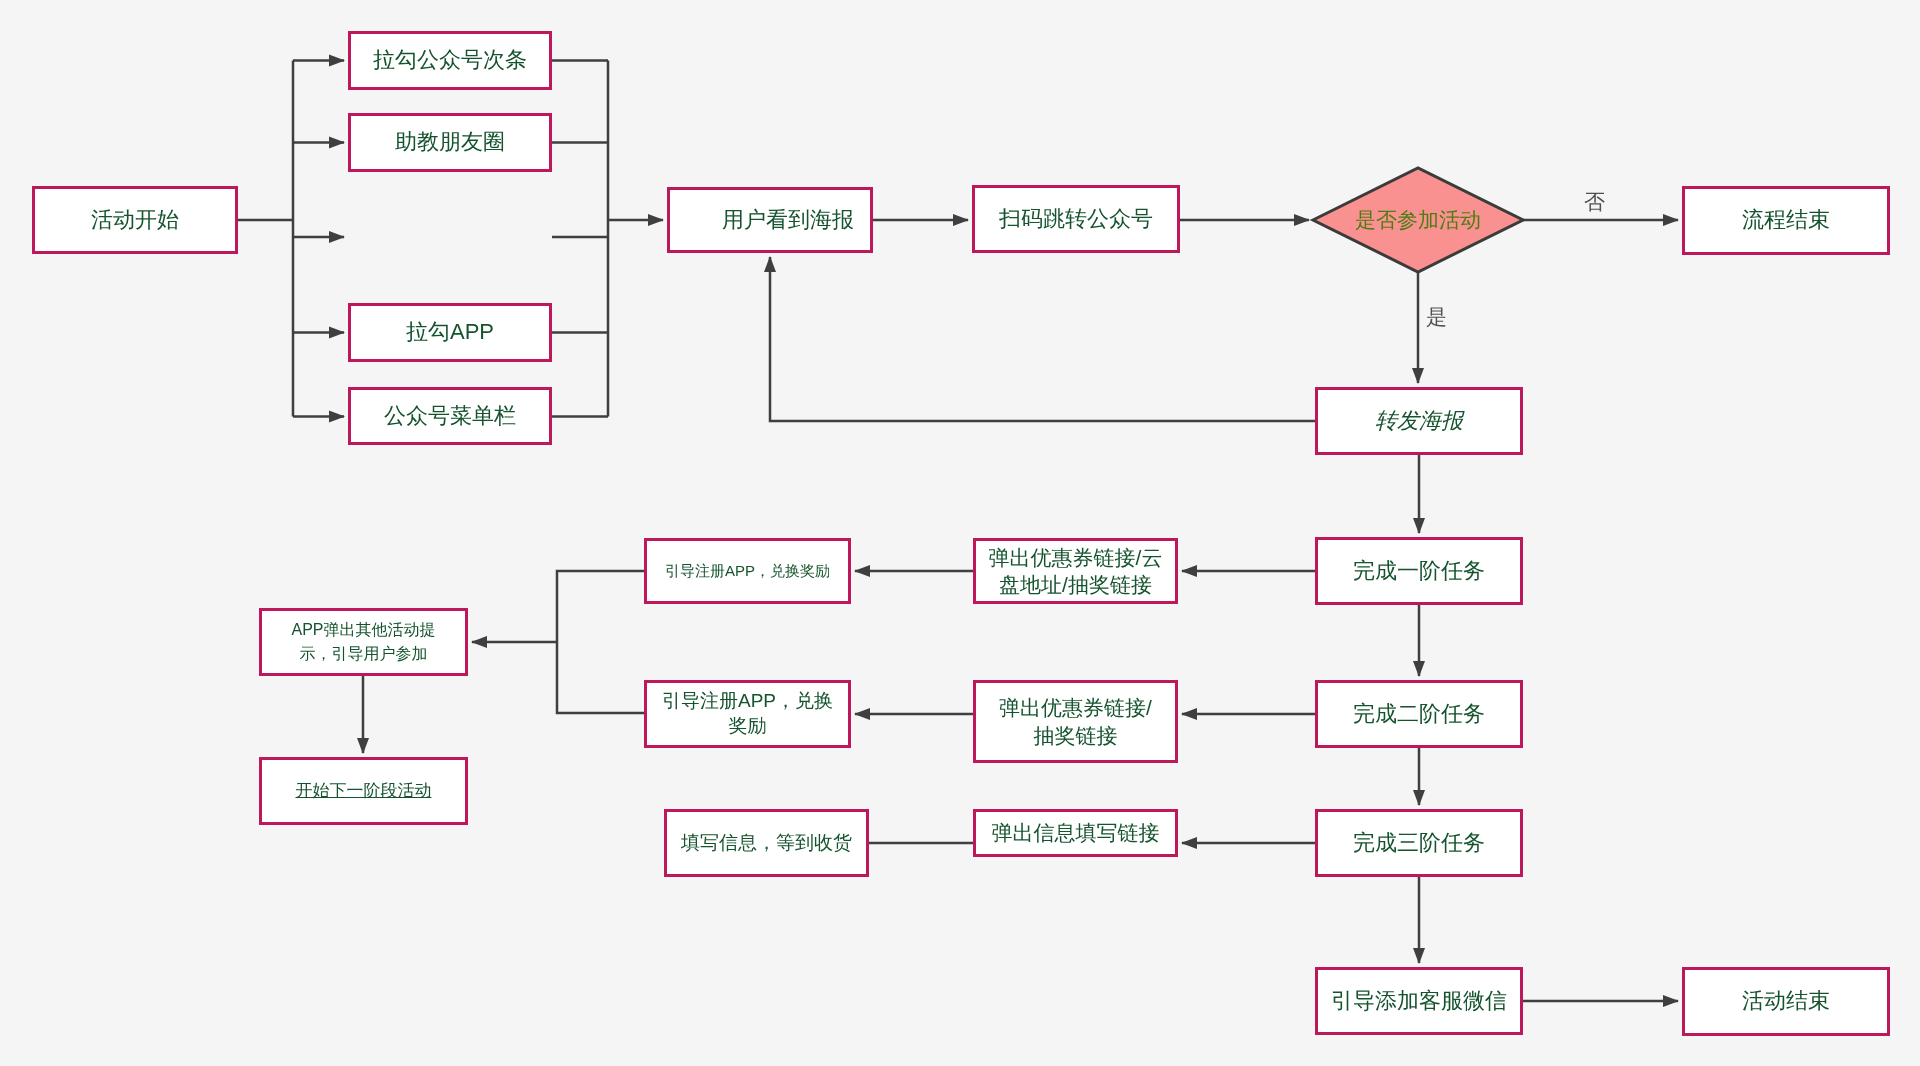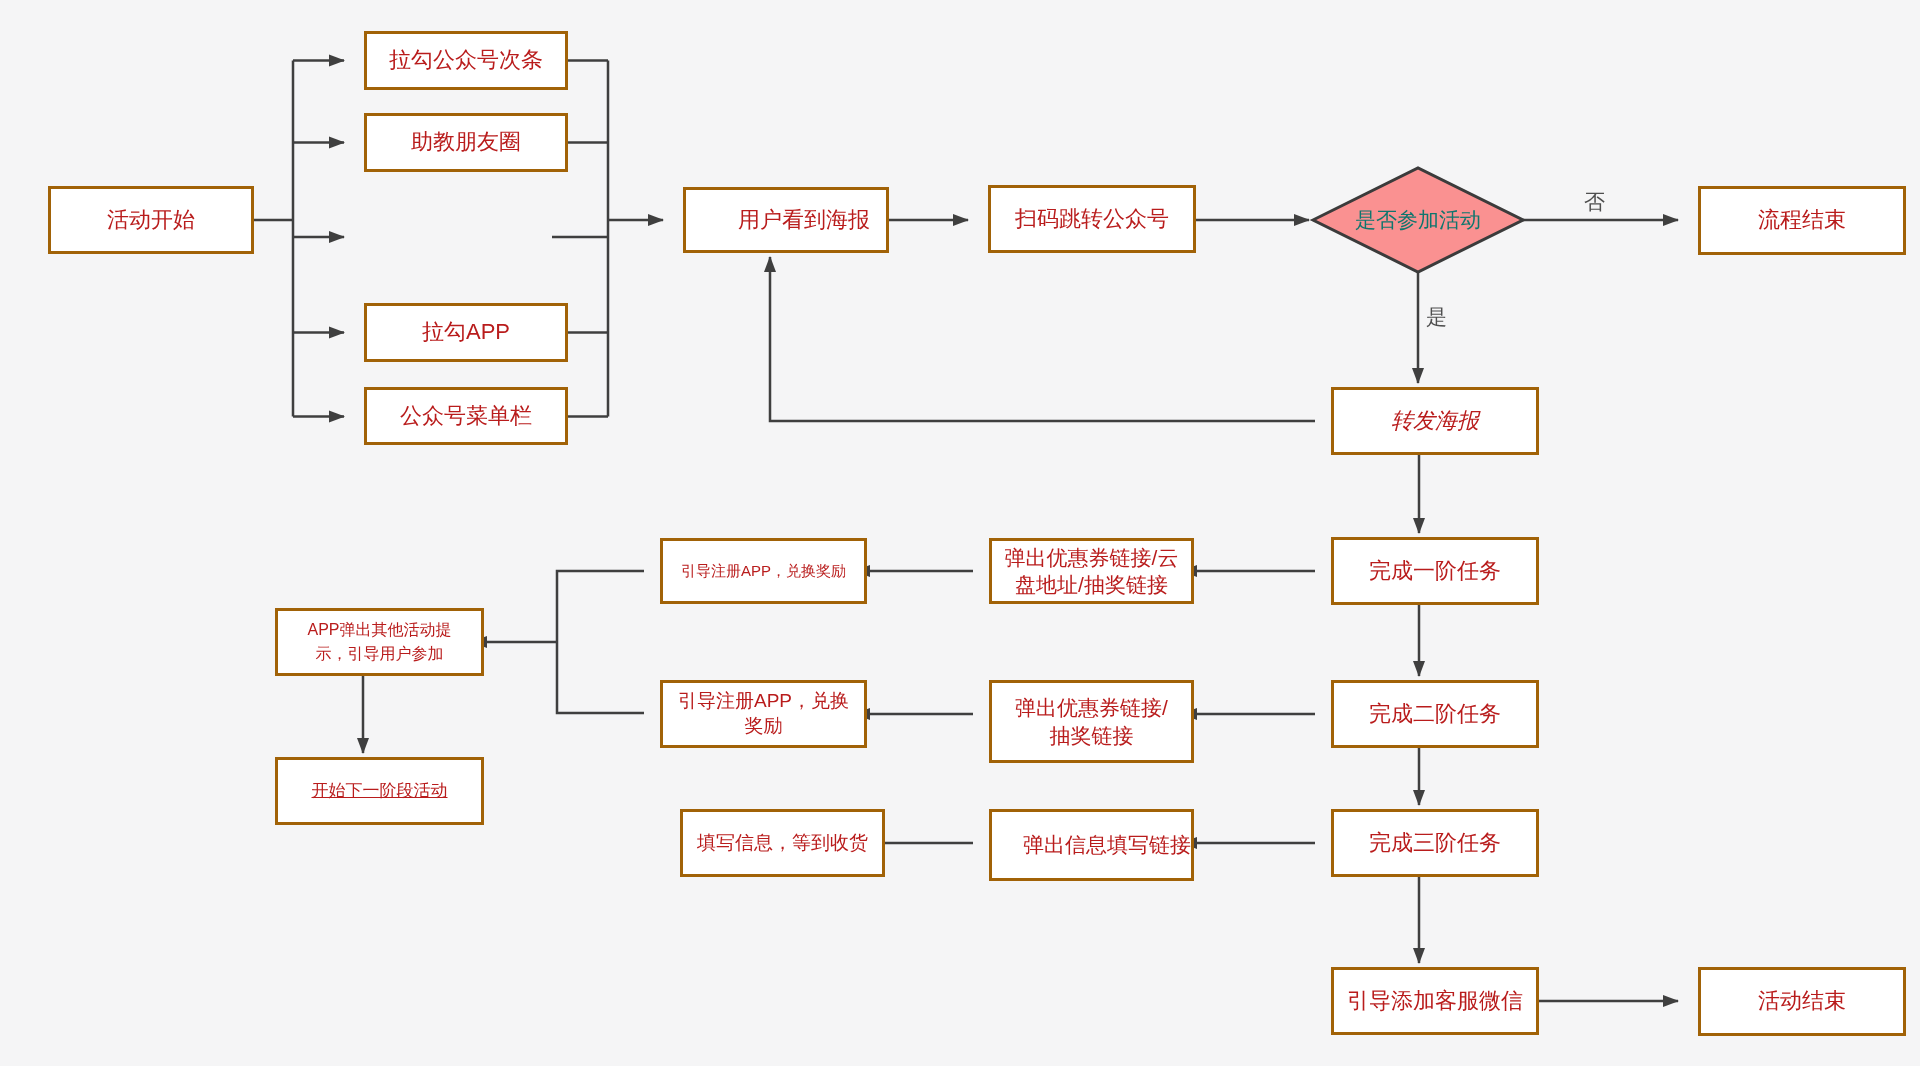--- a/index.html
+++ b/index.html
@@ -13,44 +13,43 @@
     background:#f5f5f6;
     overflow:hidden;
   }
   #edges{
     position:absolute;left:0;top:0;width:1920px;height:1066px;
   }
   .node{
     position:absolute;
     box-sizing:border-box;
     background:#ffffff;
-    border:3px solid #a16207;
+    border:3px solid #be185d;
     display:flex;align-items:center;justify-content:center;
     text-align:center;
-    color:#b91c1c;
+    color:#14532d;
     font-size:22px;
     line-height:1.3;
-    margin-left:16px;
   }
   .node > span{display:inline-block;}
   .f21{font-size:21px;}
   .f19{font-size:19px;}
   .f17{font-size:17px;}
   .f16{font-size:16px;line-height:1.5;}
   .f15{font-size:15px;line-height:1.5;}
   .mw186 > span{max-width:186px;}
   .mw180 > span{max-width:180px;}
   .mw170 > span{max-width:170px;}
   .mw165 > span{max-width:165px;}
   .mw152 > span{max-width:152px;}
   .diamond-label{
     position:absolute;
     left:1313px;top:195px;width:210px;height:50px;
     display:flex;align-items:center;justify-content:center;
-    font-size:21px;color:#0f766e;
+    font-size:21px;color:#4d7c0f;
   }
   .edge-label{
     position:absolute;
     font-size:21px;color:#4f4f4f;
   }
   #label-no{left:1584px;top:188px;}
   #label-yes{left:1426px;top:303px;}
 </style>
 </head>
 <body>
@@ -166,21 +165,21 @@
       <span>引导注册APP，兑换奖励</span>
     </div>
 
   <div class="node f21 mw165" style="left:973px;top:680px;width:205px;height:83px;">
       <span>弹出优惠券链接/抽奖链接</span>
     </div>
   <div class="node f19 mw180" style="left:644px;top:680px;width:207px;height:68px;">
       <span>引导注册APP，兑换奖励</span>
     </div>
 
-  <div class="node f21" style="left:973px;top:809px;width:205px;height:72px;justify-content:flex-end;">
+  <div class="node f21" style="left:973px;top:809px;width:205px;height:48px;">
       <span>弹出信息填写链接</span>
     </div>
   <div class="node f19" style="left:664px;top:809px;width:205px;height:68px;">
       <span>填写信息，等到收货</span>
     </div>
 
   <div class="node f16 mw152" style="left:259px;top:608px;width:209px;height:68px;">
       <span>APP弹出其他活动提示，引导用户参加</span>
     </div>
   <div class="node f17" style="left:259px;top:757px;width:209px;height:68px;text-decoration:underline;">

